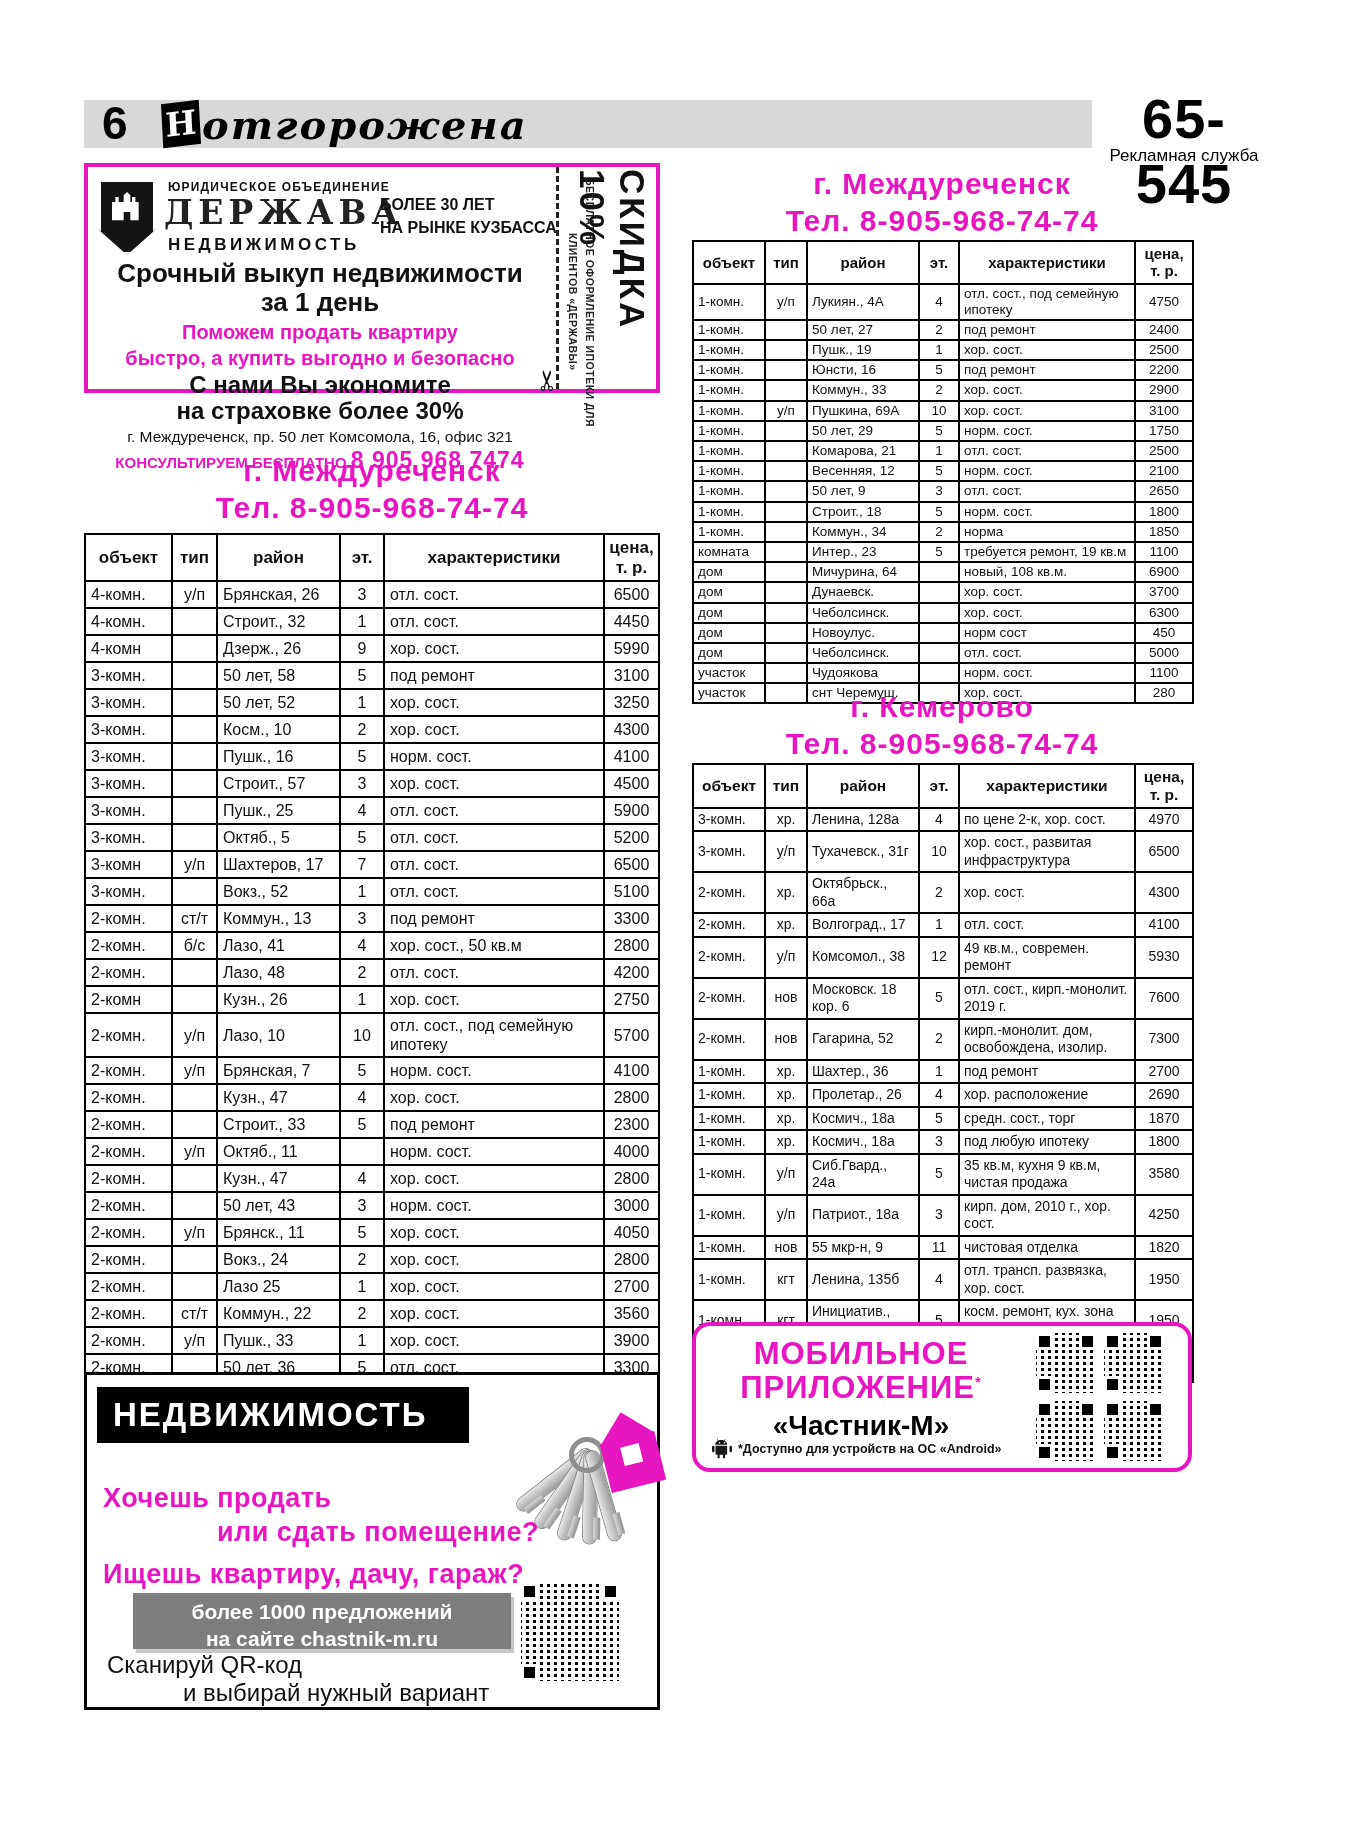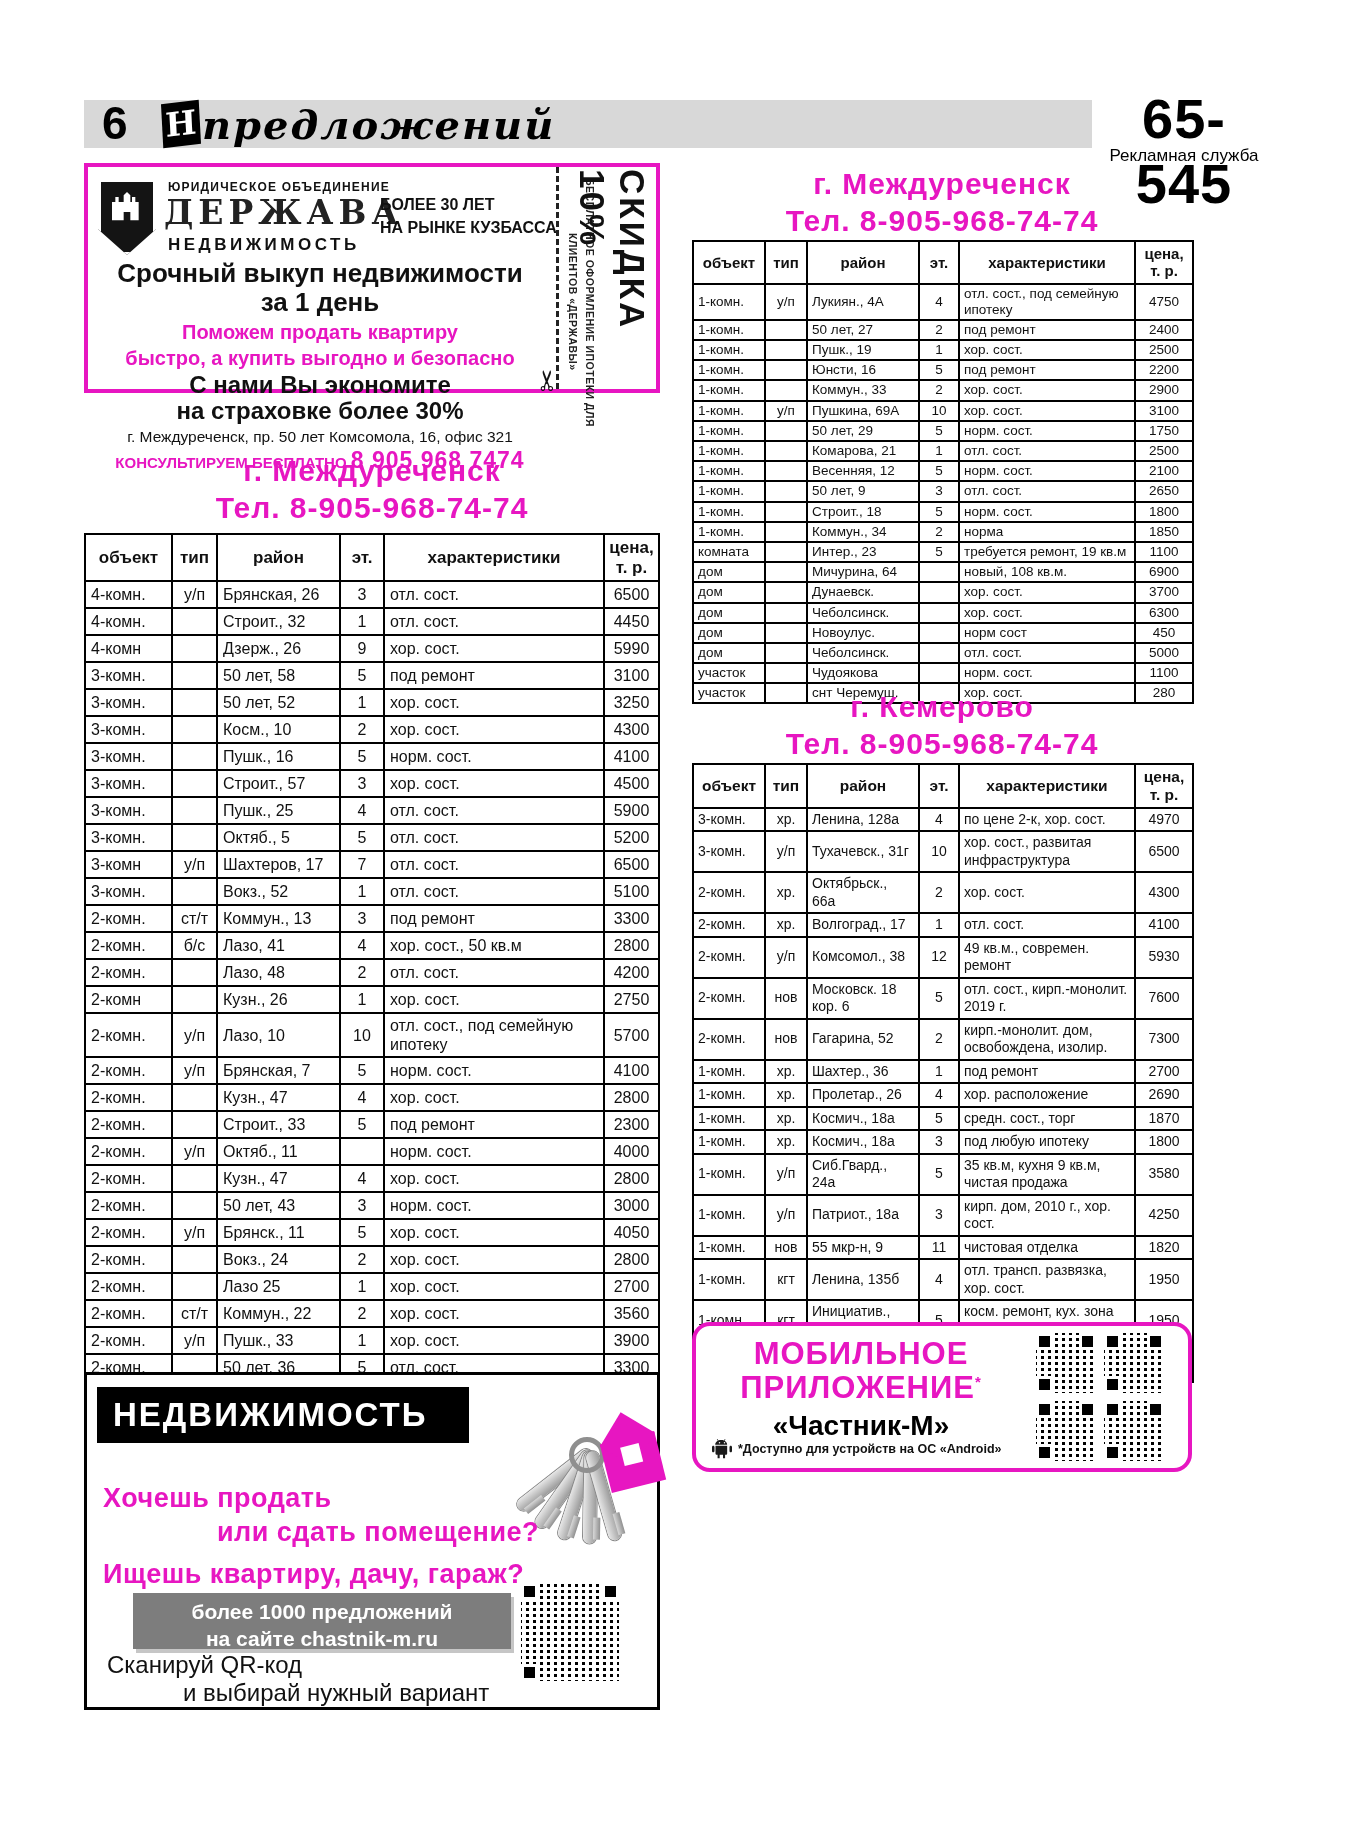--- a/index.html
+++ b/index.html
@@ -135,21 +135,21 @@
 </style>
 </head>
 <body>
 
 <div class="page" style="--accent:#e716c1;">
 
   <div class="header-bar">
     <span class="page-num">6</span>
     <span class="section-wrap">
       <span class="black-diamond">Н</span>
-      <span class="section-script">предложений</span>
+      <span class="section-script">отгорожена</span>
     </span>
   </div>
   <div class="phone-big">65-545</div>
   <div class="phone-caption">Рекламная служба</div>
 
   <div class="derzhava">
     <div class="logo-shield">
       <svg viewBox="0 0 24 24">
           <path fill="#fff" d="M3 20V9h2V6h2v3h2V9h1V5l2-2 2 2v4h1V6h2v3h2v11h-5v-5h-4v5z"></path>
         </svg>

